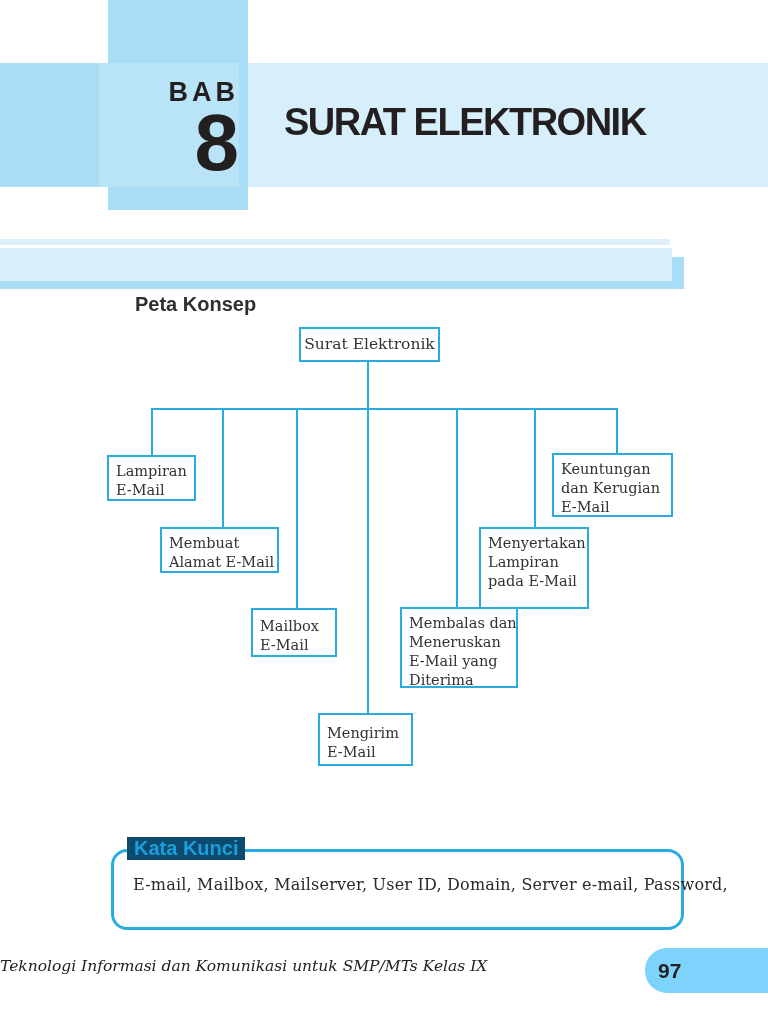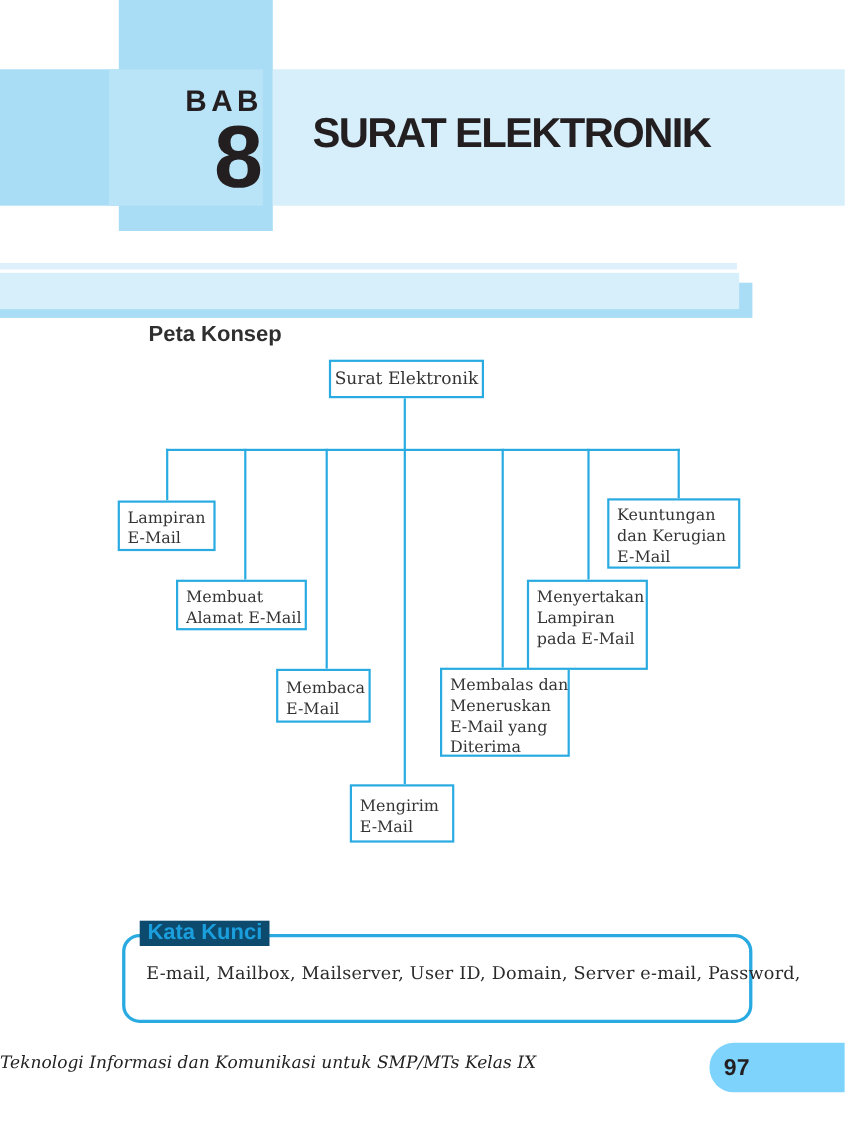--- a/index.html
+++ b/index.html
@@ -110,21 +110,21 @@
     <span>Lampiran</span>
     <span>E-Mail</span>
   </div>
 
   <div class="cm-box b-membuat">
     <span>Membuat</span>
     <span>Alamat E-Mail</span>
   </div>
 
   <div class="cm-box b-membaca">
-    <span>Membaca</span>
+    <span>Mailbox</span>
     <span>E-Mail</span>
   </div>
 
   <div class="cm-box b-mengirim">
     <span>Mengirim</span>
     <span>E-Mail</span>
   </div>
 
   <div class="cm-box b-membalas">
     <span>Membalas dan</span>

